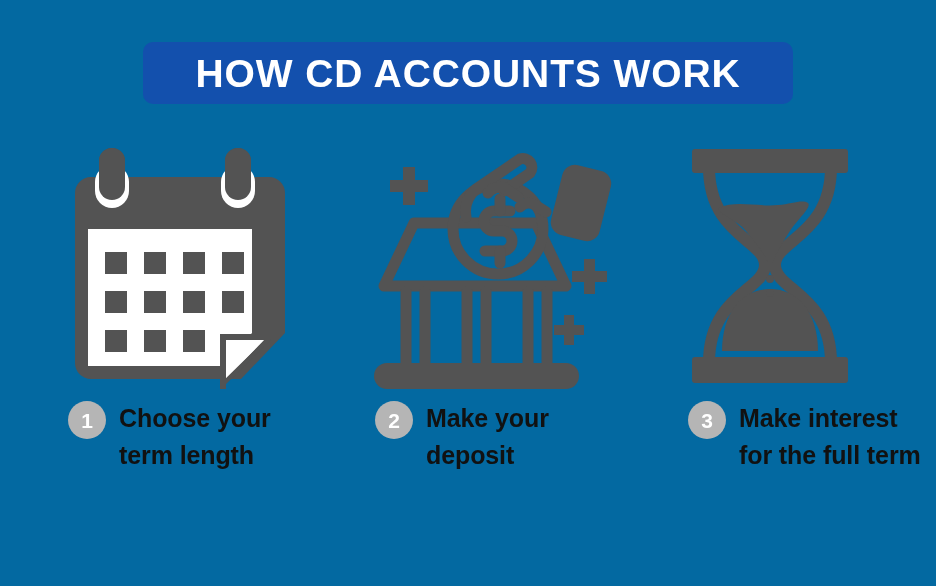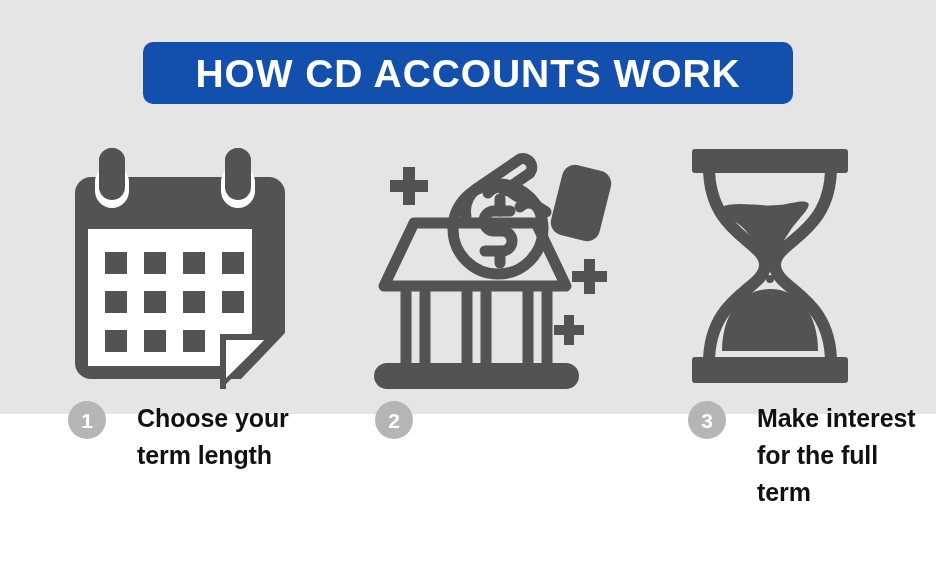--- a/index.html
+++ b/index.html
@@ -12,22 +12,22 @@
     width: 936px;
     height: 586px;
     overflow: hidden;
     font-family: "Liberation Sans", sans-serif;
     -webkit-font-smoothing: antialiased;
   }
 
   #infographic {
     position: relative;
     width: 936px;
-    height: 414px;
-    background: #e5e5e5;
+    height: 586px;
+    background: #0369a1;
   }
 
   
   #title-banner {
     position: absolute;
     left: 143px;
     top: 42px;
     width: 650px;
     height: 62px;
     background: #1350ad;
@@ -82,21 +82,21 @@
     font-family: "Liberation Sans", sans-serif;
     font-weight: bold;
     font-size: 21px;
     display: flex;
     align-items: center;
     justify-content: center;
     line-height: 1;
     margin-top: 1px;
   }
   .step-label {
-    margin-left: 31px;
+    margin-left: 13px;
     color: #111111;
     font-family: "Liberation Sans", sans-serif;
     font-weight: bold;
     font-size: 25px;
     line-height: 37px;
     letter-spacing: -0.1px;
   }
 </style>
 </head>
 <body>
@@ -240,20 +240,21 @@
     </div>
   </div>
 
   <div class="caption" id="caption-1">
     <div class="step-number">1</div>
     <div class="step-label">Choose your term length</div>
   </div>
 
   <div class="caption" id="caption-2">
     <div class="step-number">2</div>
+    <div class="step-label">Make your deposit</div>
   </div>
 
   <div class="caption" id="caption-3">
     <div class="step-number">3</div>
     <div class="step-label">Make interest for the full term</div>
   </div>
 
 </div>
 
 </body></html>

